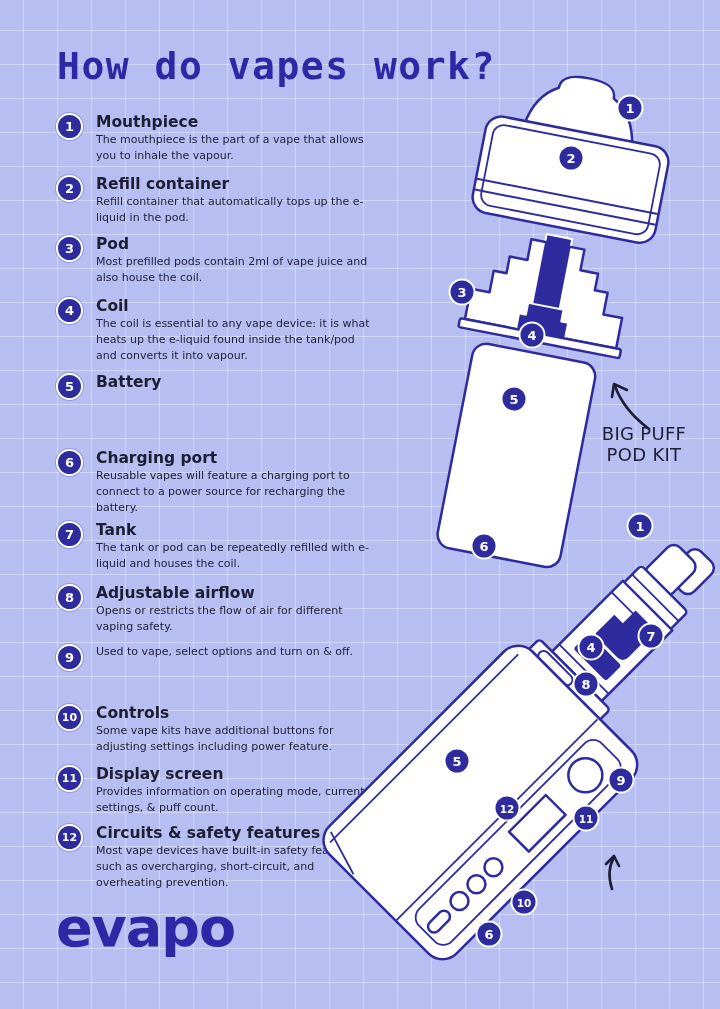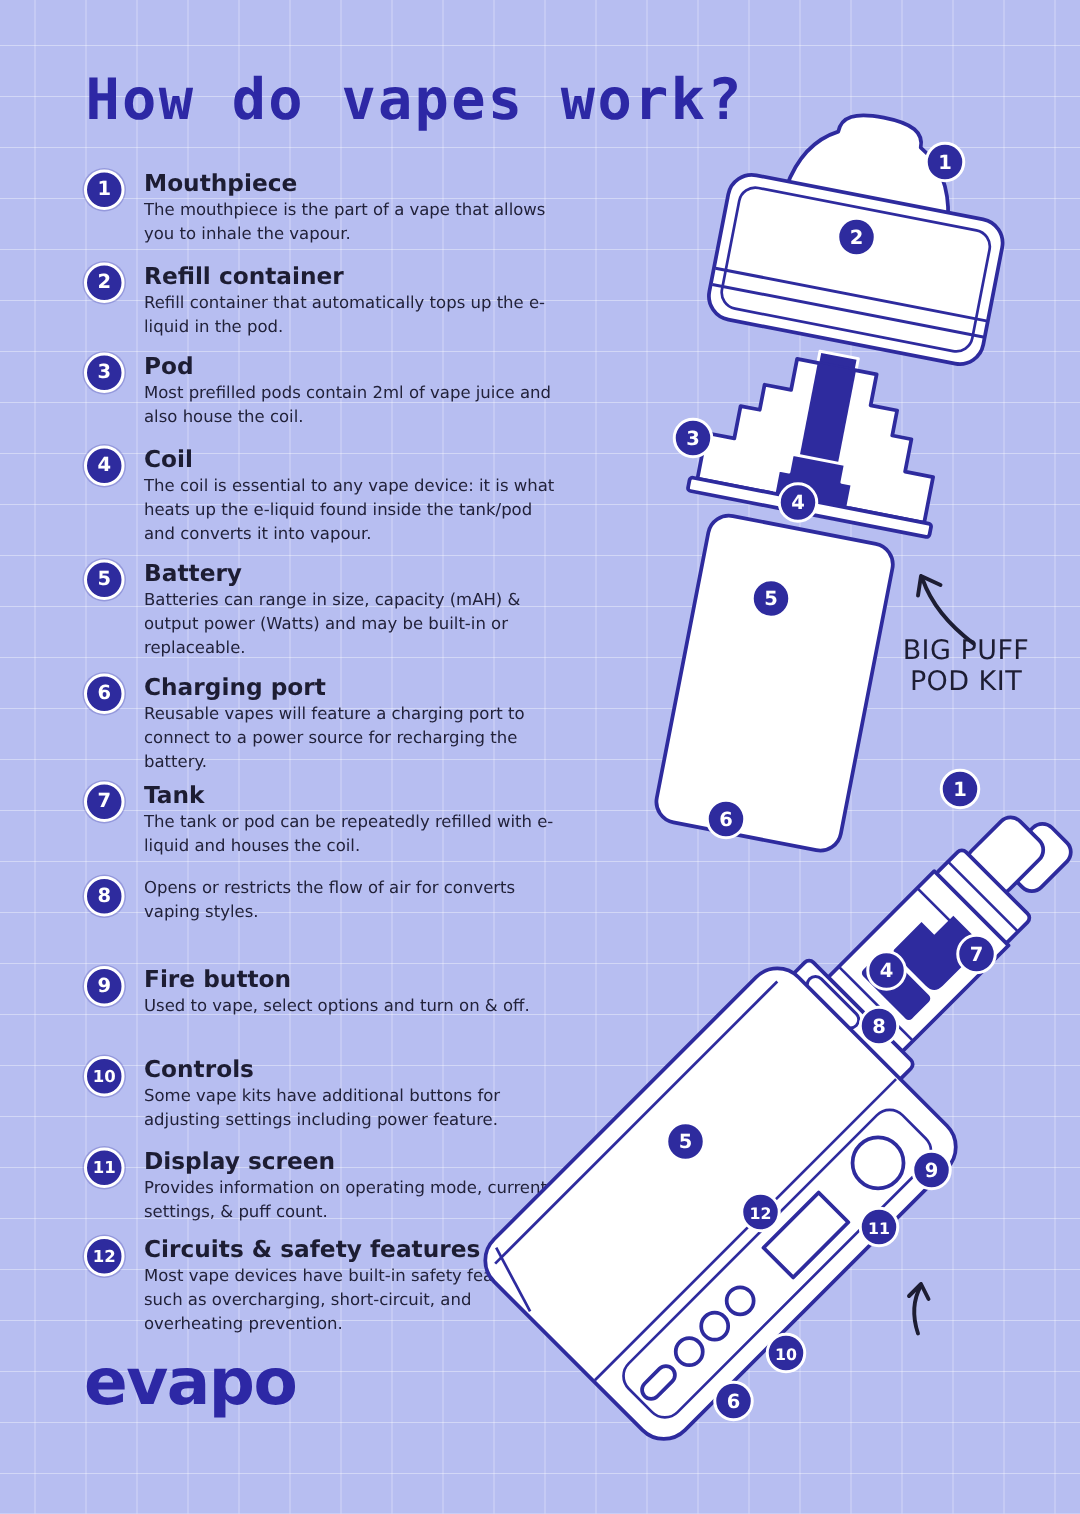--- a/index.html
+++ b/index.html
@@ -32,21 +32,21 @@
   .pnum span.two-digit{font-size:11px;}
   .ptext{flex:1 1 auto;}
   .pname{font-size:15.5px;font-weight:700;color:#1d1d33;line-height:18px;margin-bottom:1px;}
   .pdesc{font-size:11px;color:#22223a;line-height:16px;max-width:290px;}
   .kit-label{
     position:absolute;width:150px;text-align:center;
     font-size:18px;font-weight:400;color:#1d1d33;line-height:21px;letter-spacing:.3px;
   }
   .brand{
     position:absolute;left:56px;top:901px;margin:0;
-    font-size:43px;font-weight:700;letter-spacing:-1px;color:#2d28a5;line-height:1;
+    font-size:54px;font-weight:700;letter-spacing:-1px;color:#2d28a5;line-height:1;
   }
   svg.art{position:absolute;left:0;top:0;width:720px;height:1009px;}
   .mnum{font:700 13px "DejaVu Sans", sans-serif;fill:#ffffff;text-anchor:middle;}
   .mnum.small{font-size:10.5px;}
 </style>
 </head>
 <body>
 
 <div class="page">
 
@@ -88,21 +88,20 @@
       <div class="pname">Coil</div>
       <div class="pdesc">The coil is essential to any vape device: it is what heats up the e-liquid found inside the tank/pod and converts it into vapour.</div>
     </div>
   </div>
       <div class="part" style="top: 373px;">
     <div class="pnum">
       <span>5</span>
     </div>
     <div class="ptext">
       <div class="pname">Battery</div>
-      <div class="pdesc">Batteries can range in size, capacity (mAH) &amp; output power (Watts) and may be built-in or replaceable.</div>
     </div>
   </div>
       <div class="part" style="top: 449px;">
     <div class="pnum">
       <span>6</span>
     </div>
     <div class="ptext">
       <div class="pname">Charging port</div>
       <div class="pdesc">Reusable vapes will feature a charging port to connect to a power source for recharging the battery.</div>
     </div>
@@ -114,29 +113,29 @@
     <div class="ptext">
       <div class="pname">Tank</div>
       <div class="pdesc">The tank or pod can be repeatedly refilled with e-liquid and houses the coil.</div>
     </div>
   </div>
       <div class="part" style="top: 584px;">
     <div class="pnum">
       <span>8</span>
     </div>
     <div class="ptext">
-      <div class="pdesc">Opens or restricts the flow of air for converts vaping styles.</div>
+      <div class="pname">Adjustable airflow</div>
+      <div class="pdesc">Opens or restricts the flow of air for different vaping safety.</div>
     </div>
   </div>
       <div class="part" style="top: 644px;">
     <div class="pnum">
       <span>9</span>
     </div>
     <div class="ptext">
-      <div class="pname">Fire button</div>
       <div class="pdesc">Used to vape, select options and turn on &amp; off.</div>
     </div>
   </div>
       <div class="part" style="top: 704px;">
     <div class="pnum">
       <span class="two-digit">10</span>
     </div>
     <div class="ptext">
       <div class="pname">Controls</div>
       <div class="pdesc">Some vape kits have additional buttons for adjusting settings including power feature.</div>

